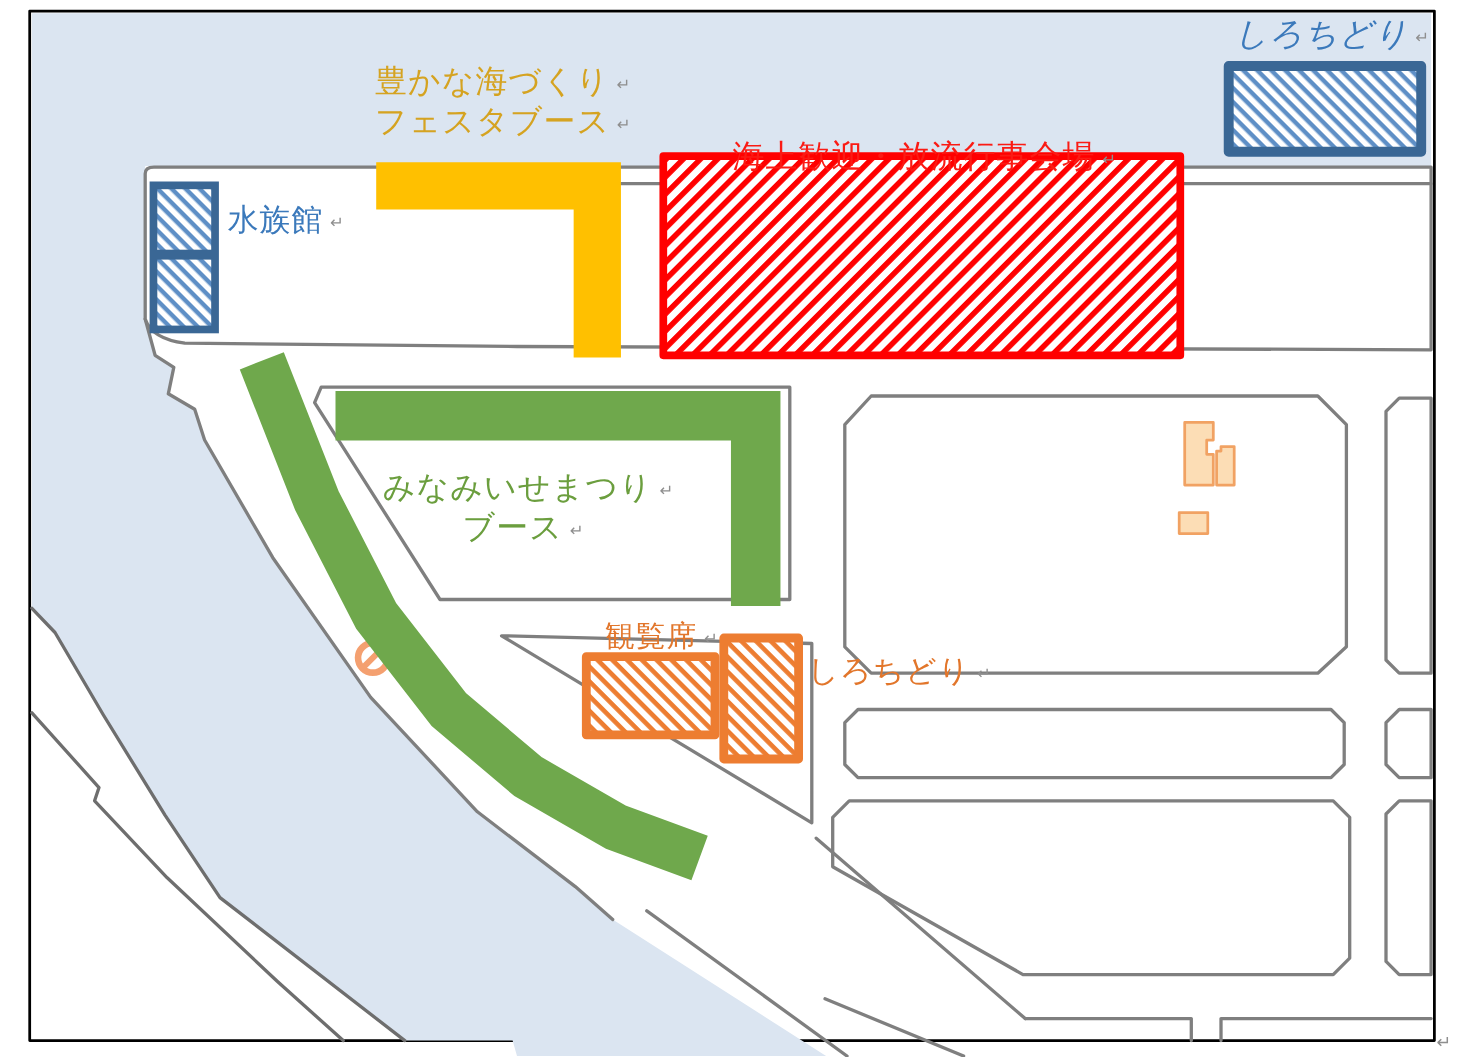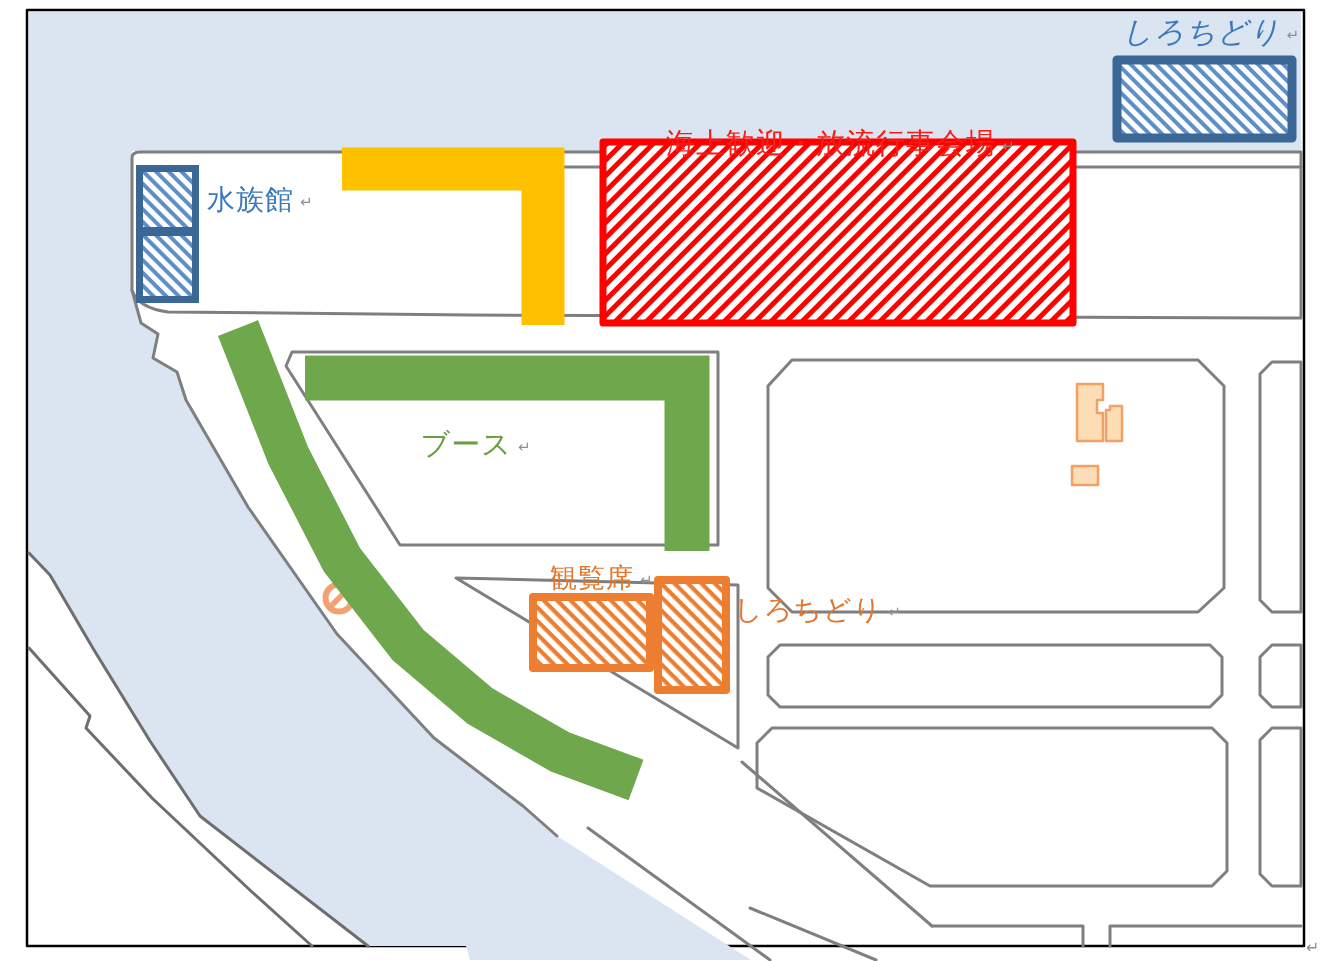--- a/index.html
+++ b/index.html
@@ -121,35 +121,40 @@
     <g>
       <rect x="136" y="165" width="63" height="138" fill="#3A6795"></rect>
       <rect x="143" y="172" width="49" height="55" fill="url(#hatchBlue)"></rect>
       <rect x="143" y="236" width="49" height="60" fill="url(#hatchBlue)"></rect>
     </g>
 
     <rect x="533" y="597" width="117" height="71" fill="url(#hatchOrange)" stroke="#ED7D31" stroke-width="8"></rect>
     <rect x="658" y="580" width="68" height="110" fill="url(#hatchOrange)" stroke="#ED7D31" stroke-width="8"></rect>
   </svg>
 
+  <div class="lbl gold center" style="left:336px; top:57px; width:242px; font-size:29px;">
+    <span class="line"><span>豊かな海づくり</span><span class="ret">↵</span></span>
+    <span class="line"><span>フェスタブース</span><span class="ret">↵</span></span>
+  </div>
 
   <div class="lbl red" style="left:666px; top:88px; font-size:29px;">
     <span>海上歓迎・放流行事会場</span><span class="ret">↵</span>
   </div>
 
   <div class="lbl blue" style="left:1122px; top:13px; font-size:30px;font-style:italic;">
     <span>しろちどり</span><span class="ret">↵</span>
   </div>
 
   <div class="lbl blue" style="left:207px; top:182px; font-size:28px;">
     <span>水族館</span><span class="ret">↵</span>
   </div>
 
 
   <div class="lbl green center" style="left:348px; top:426px; width:255px; font-size:29px;">
+    <span class="line"><span>みなみいせまつり</span><span class="ret">↵</span></span>
     <span class="line"><span>ブース</span><span class="ret">↵</span></span>
   </div>
 
   <div class="lbl orange" style="left:550px; top:562px; font-size:27px;">
     <span>観覧席</span><span class="ret">↵</span>
   </div>
 
   <div class="lbl orange" style="left:734px; top:592px; font-size:28px;">
     <span class="line"><span>しろちどり</span><span class="ret">↵</span></span>
   </div>

